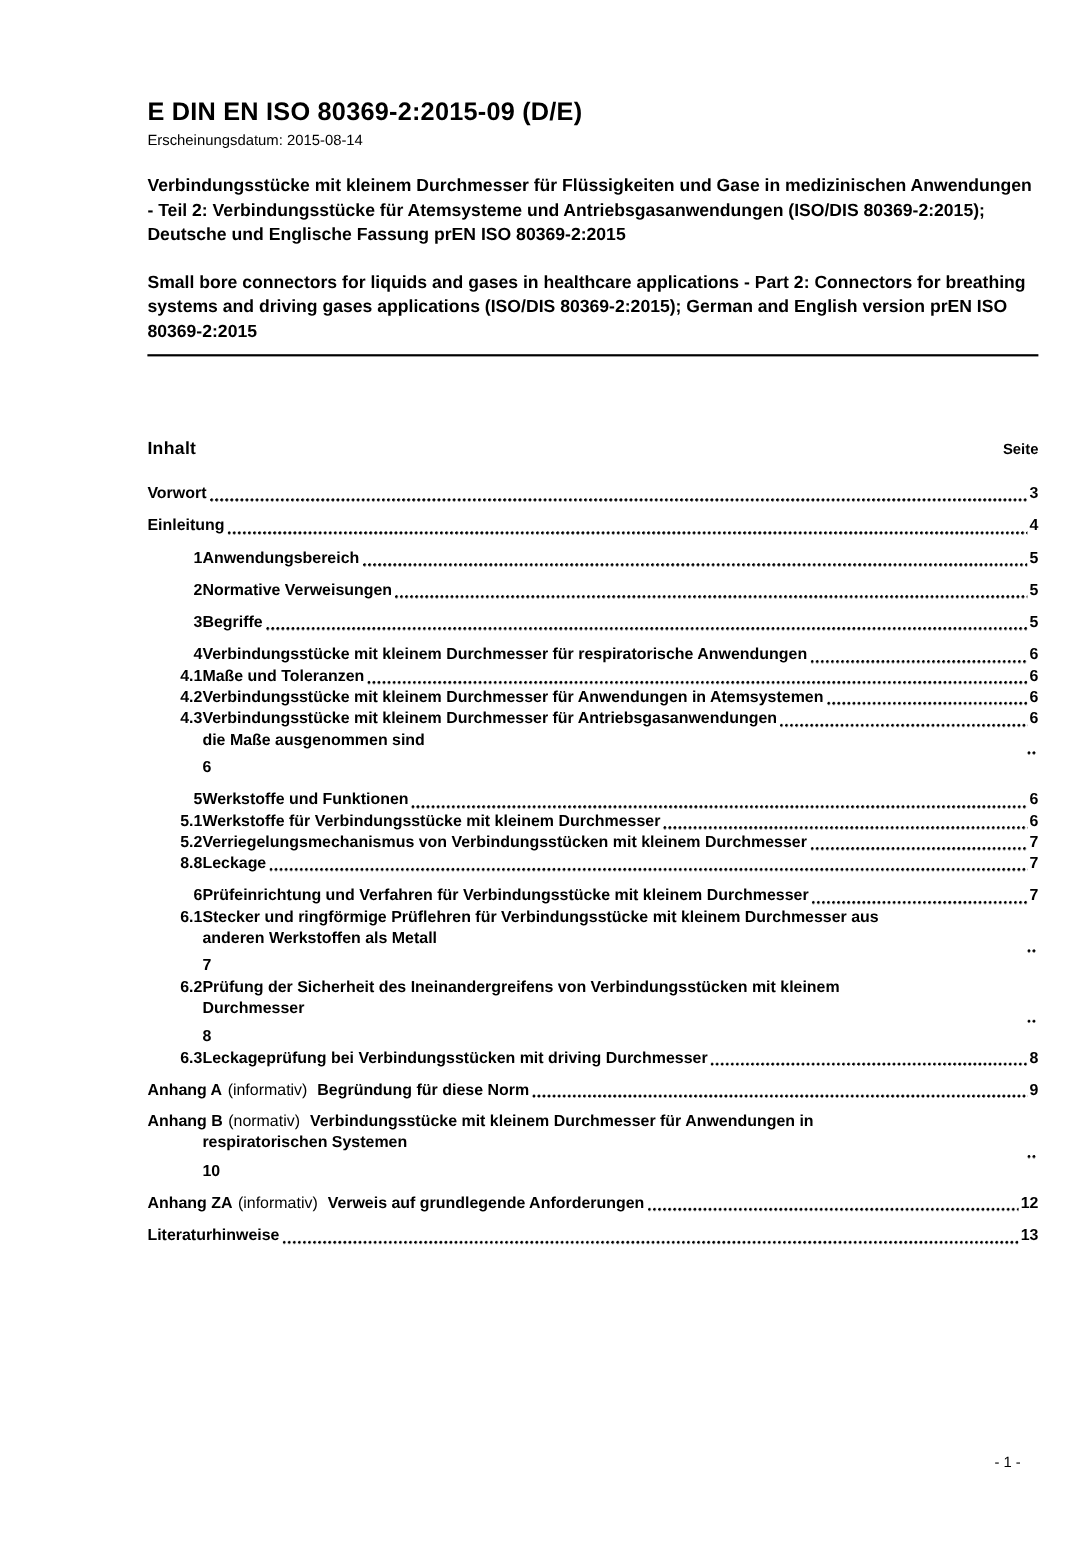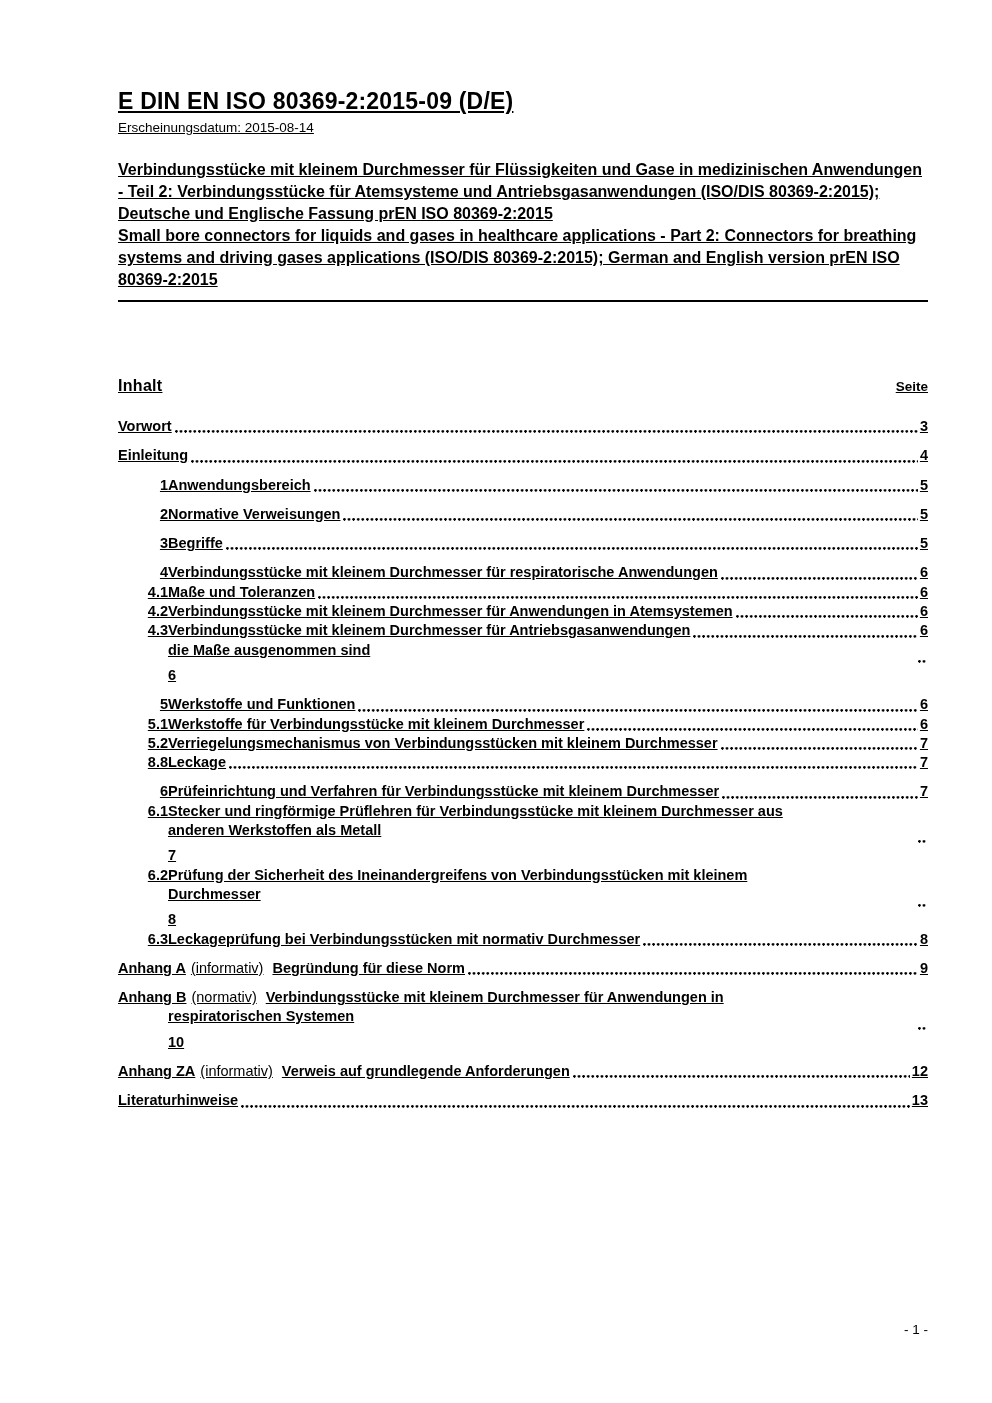--- a/index.html
+++ b/index.html
@@ -6,41 +6,40 @@
   html, body { background: #ffffff; }
   body {
     width: 992px; height: 1403px;
     position: relative;
     font-family: "Liberation Sans", sans-serif;
     color: #000;
     overflow: hidden;
   }
   .content {
     position: absolute;
-    left: 118px; top: 0;
+    left: 134px; top: 0;
     width: 810px;
-    text-decoration: underline;
   }
   .doc-title {
     margin-top: 88px;
     font-size: 23px;
     font-weight: bold;
     letter-spacing: 0.2px;
   }
   .pub-date {
     margin-top: 5px;
     font-size: 13.5px;
   }
   .title-block {
     font-size: 16px;
     font-weight: bold;
     line-height: 22px;
   }
   .title-de { margin-top: 24px; }
-  .title-en { }
+  .title-en { margin-top: 22px; }
   .rule {
     margin-top: 9px;
     border-top: 2px solid #000;
     height: 0;
   }
   .toc-header {
     margin-top: 41px;
     display: flex;
     justify-content: space-between;
     align-items: baseline;
@@ -233,21 +232,21 @@
         </div>
         <div class="toc-row cont">
           <span class="toc-text">Durchmesser</span>
           <span class="leader-dots"></span>
           <span class="toc-page">8</span>
         </div>
       </div>
       <div class="toc-entry">
         <div class="toc-row">
           <span class="toc-num">6.3</span>
-          <span class="toc-text">Leckageprüfung bei Verbindungsstücken mit normativ Durchmesser</span>
+          <span class="toc-text">Leckageprüfung bei Verbindungsstücken mit driving Durchmesser</span>
           <span class="leader-dots"></span>
           <span class="toc-page">8</span>
         </div>
       </div>
       <div class="toc-entry group">
         <div class="toc-row">
           <span class="annex-prefix">Anhang A</span>
           <span class="annex-qualifier">(informativ)</span>
           <span class="toc-text">Begründung für diese Norm</span>
           <span class="leader-dots"></span>

